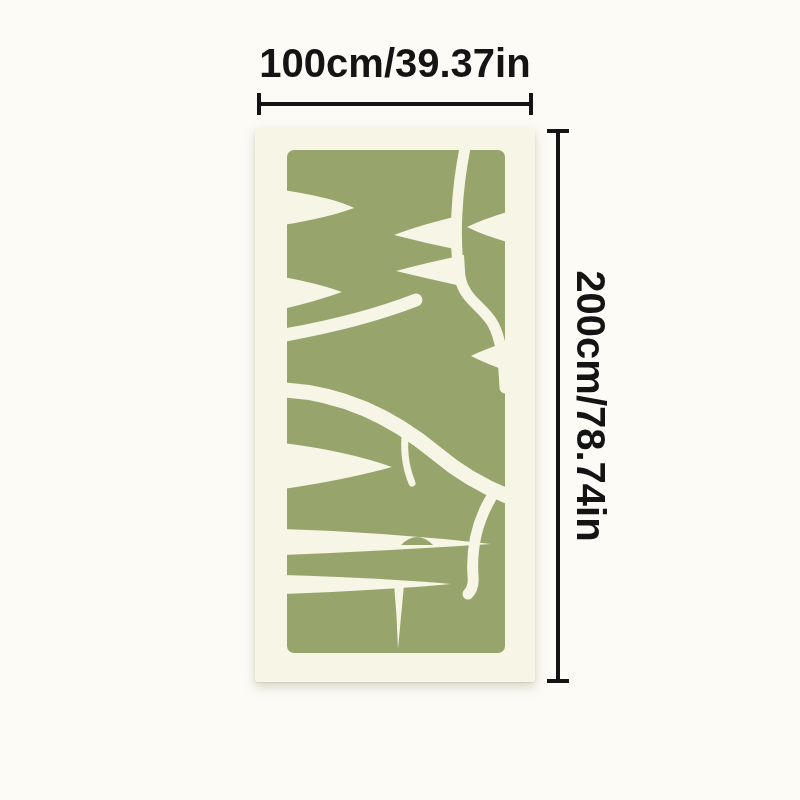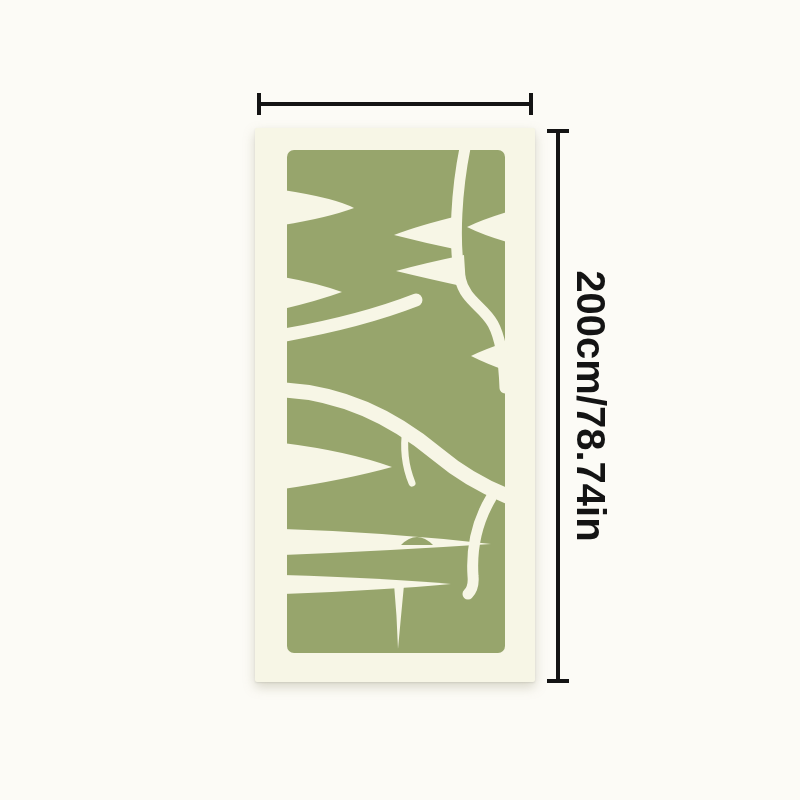--- a/index.html
+++ b/index.html
@@ -47,20 +47,21 @@
   .v-dim .rule{position:absolute;top:0;bottom:0;left:9px;width:4px;background:var(--dimension-line,#141414);}
   .v-dim .cap{position:absolute;left:0;width:22px;height:4px;background:var(--dimension-line,#141414);}
   .v-dim .cap.start{top:0;}
   .v-dim .cap.end{bottom:0;}
 </style>
 </head>
 <body>
 
 <div class="stage">
 
+  <div class="dim-label" id="width-label">100cm/39.37in</div>
 
   <div class="h-dim">
     <span class="cap start"></span>
     <span class="rule"></span>
     <span class="cap end"></span>
   </div>
 
   <div class="v-dim">
     <span class="cap start"></span>
     <span class="rule"></span>

